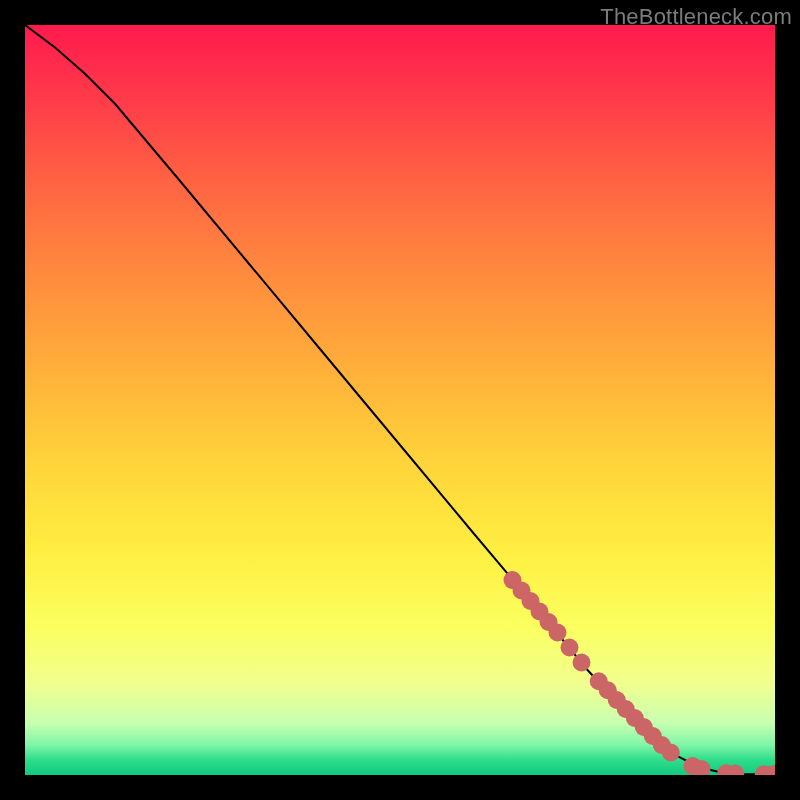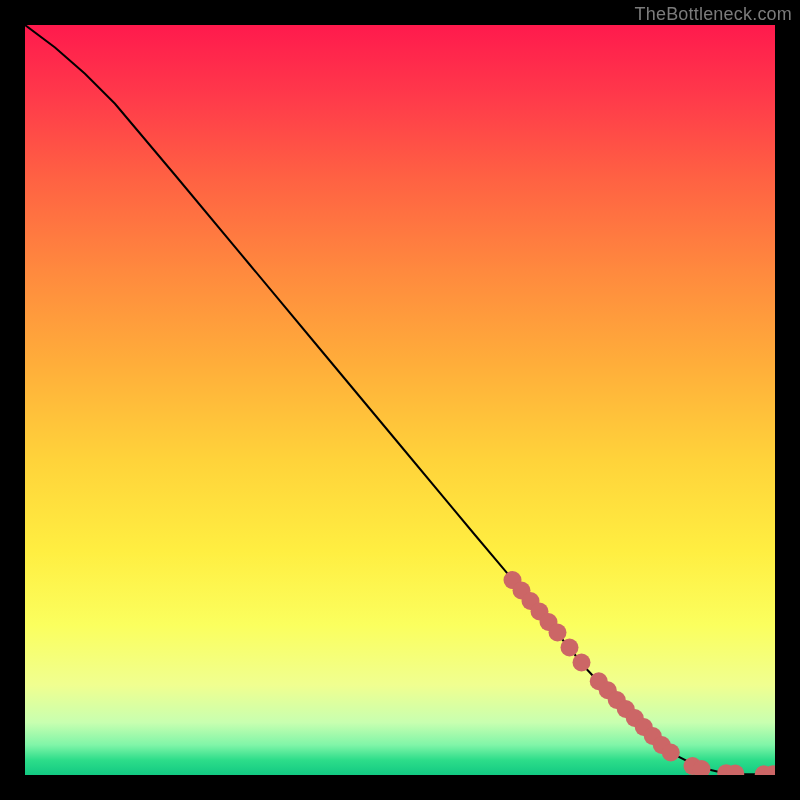--- a/index.html
+++ b/index.html
@@ -39,21 +39,21 @@
       #80f5a8 96%,
       #2ddd8a 98%,
       #12c982 100%
     );
   }
   .watermark {
     position: absolute;
     top: 4px;
     right: 8px;
     color: #7b7b7b;
-    font-size: 18px;
+    font-size: 22px;
     letter-spacing: 0.2px;
     user-select: none;
     text-align: right;
   }
   svg.curve {
     position: absolute;
     left: 0;
     top: 0;
     width: 750px;
     height: 750px;

